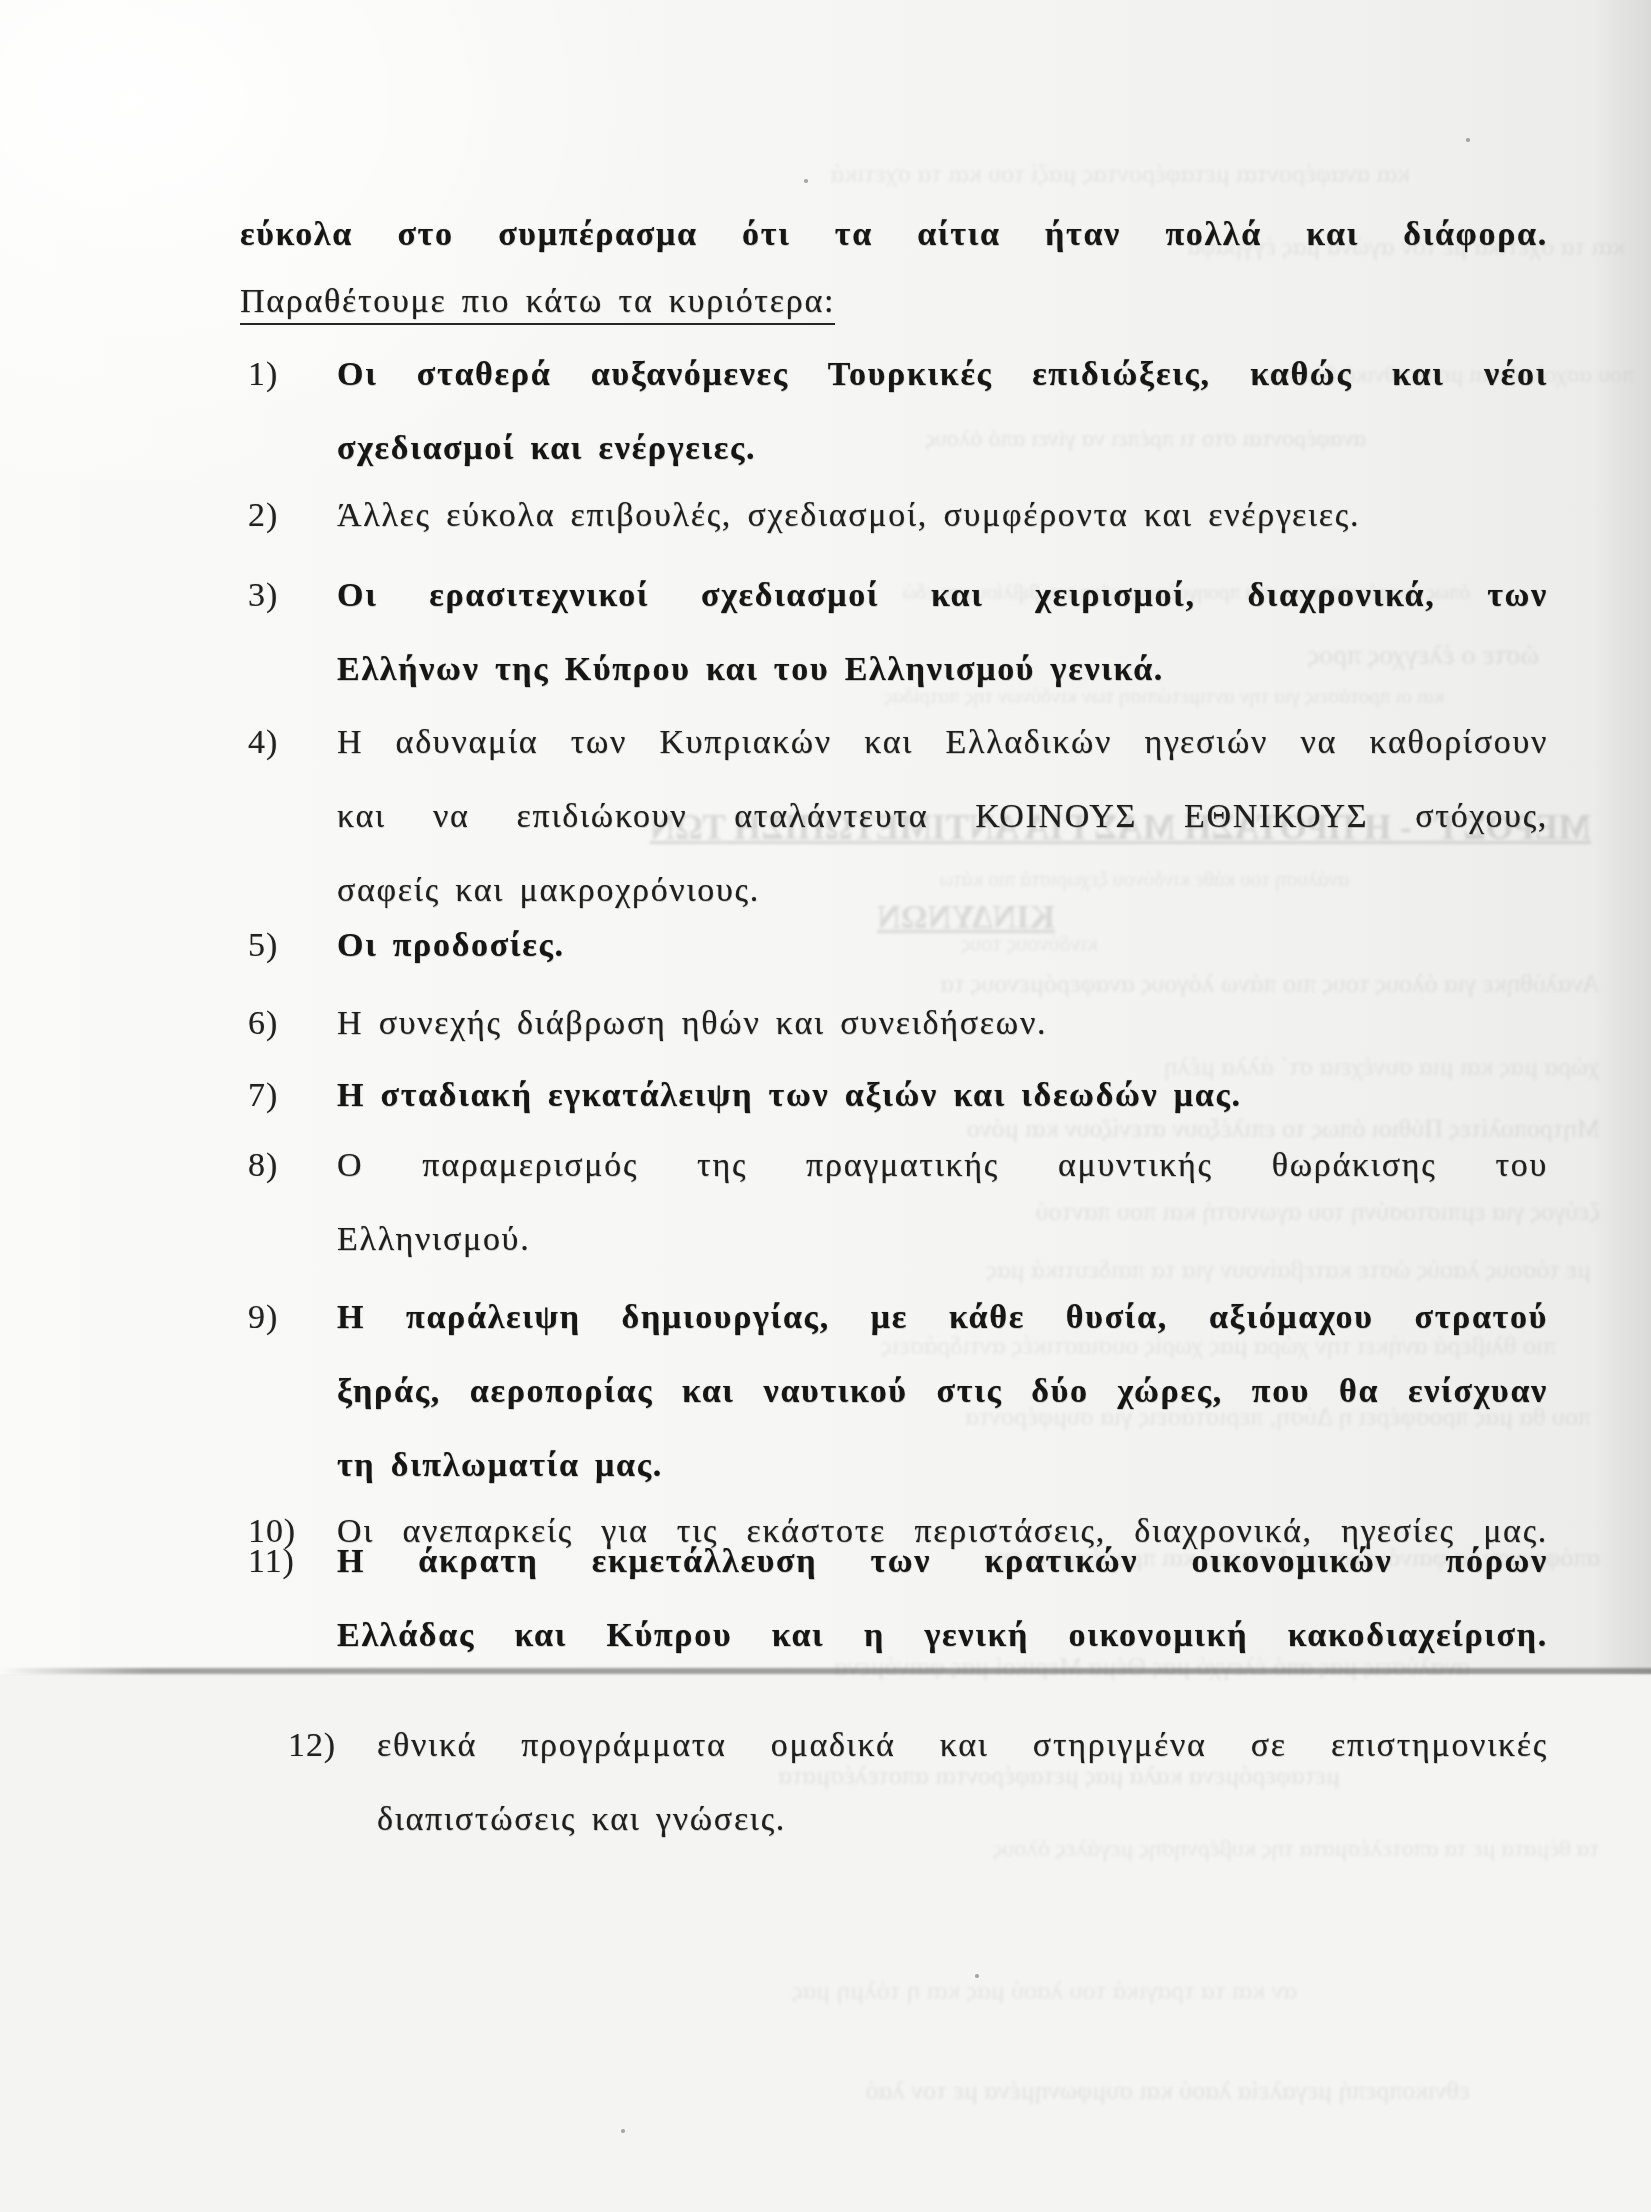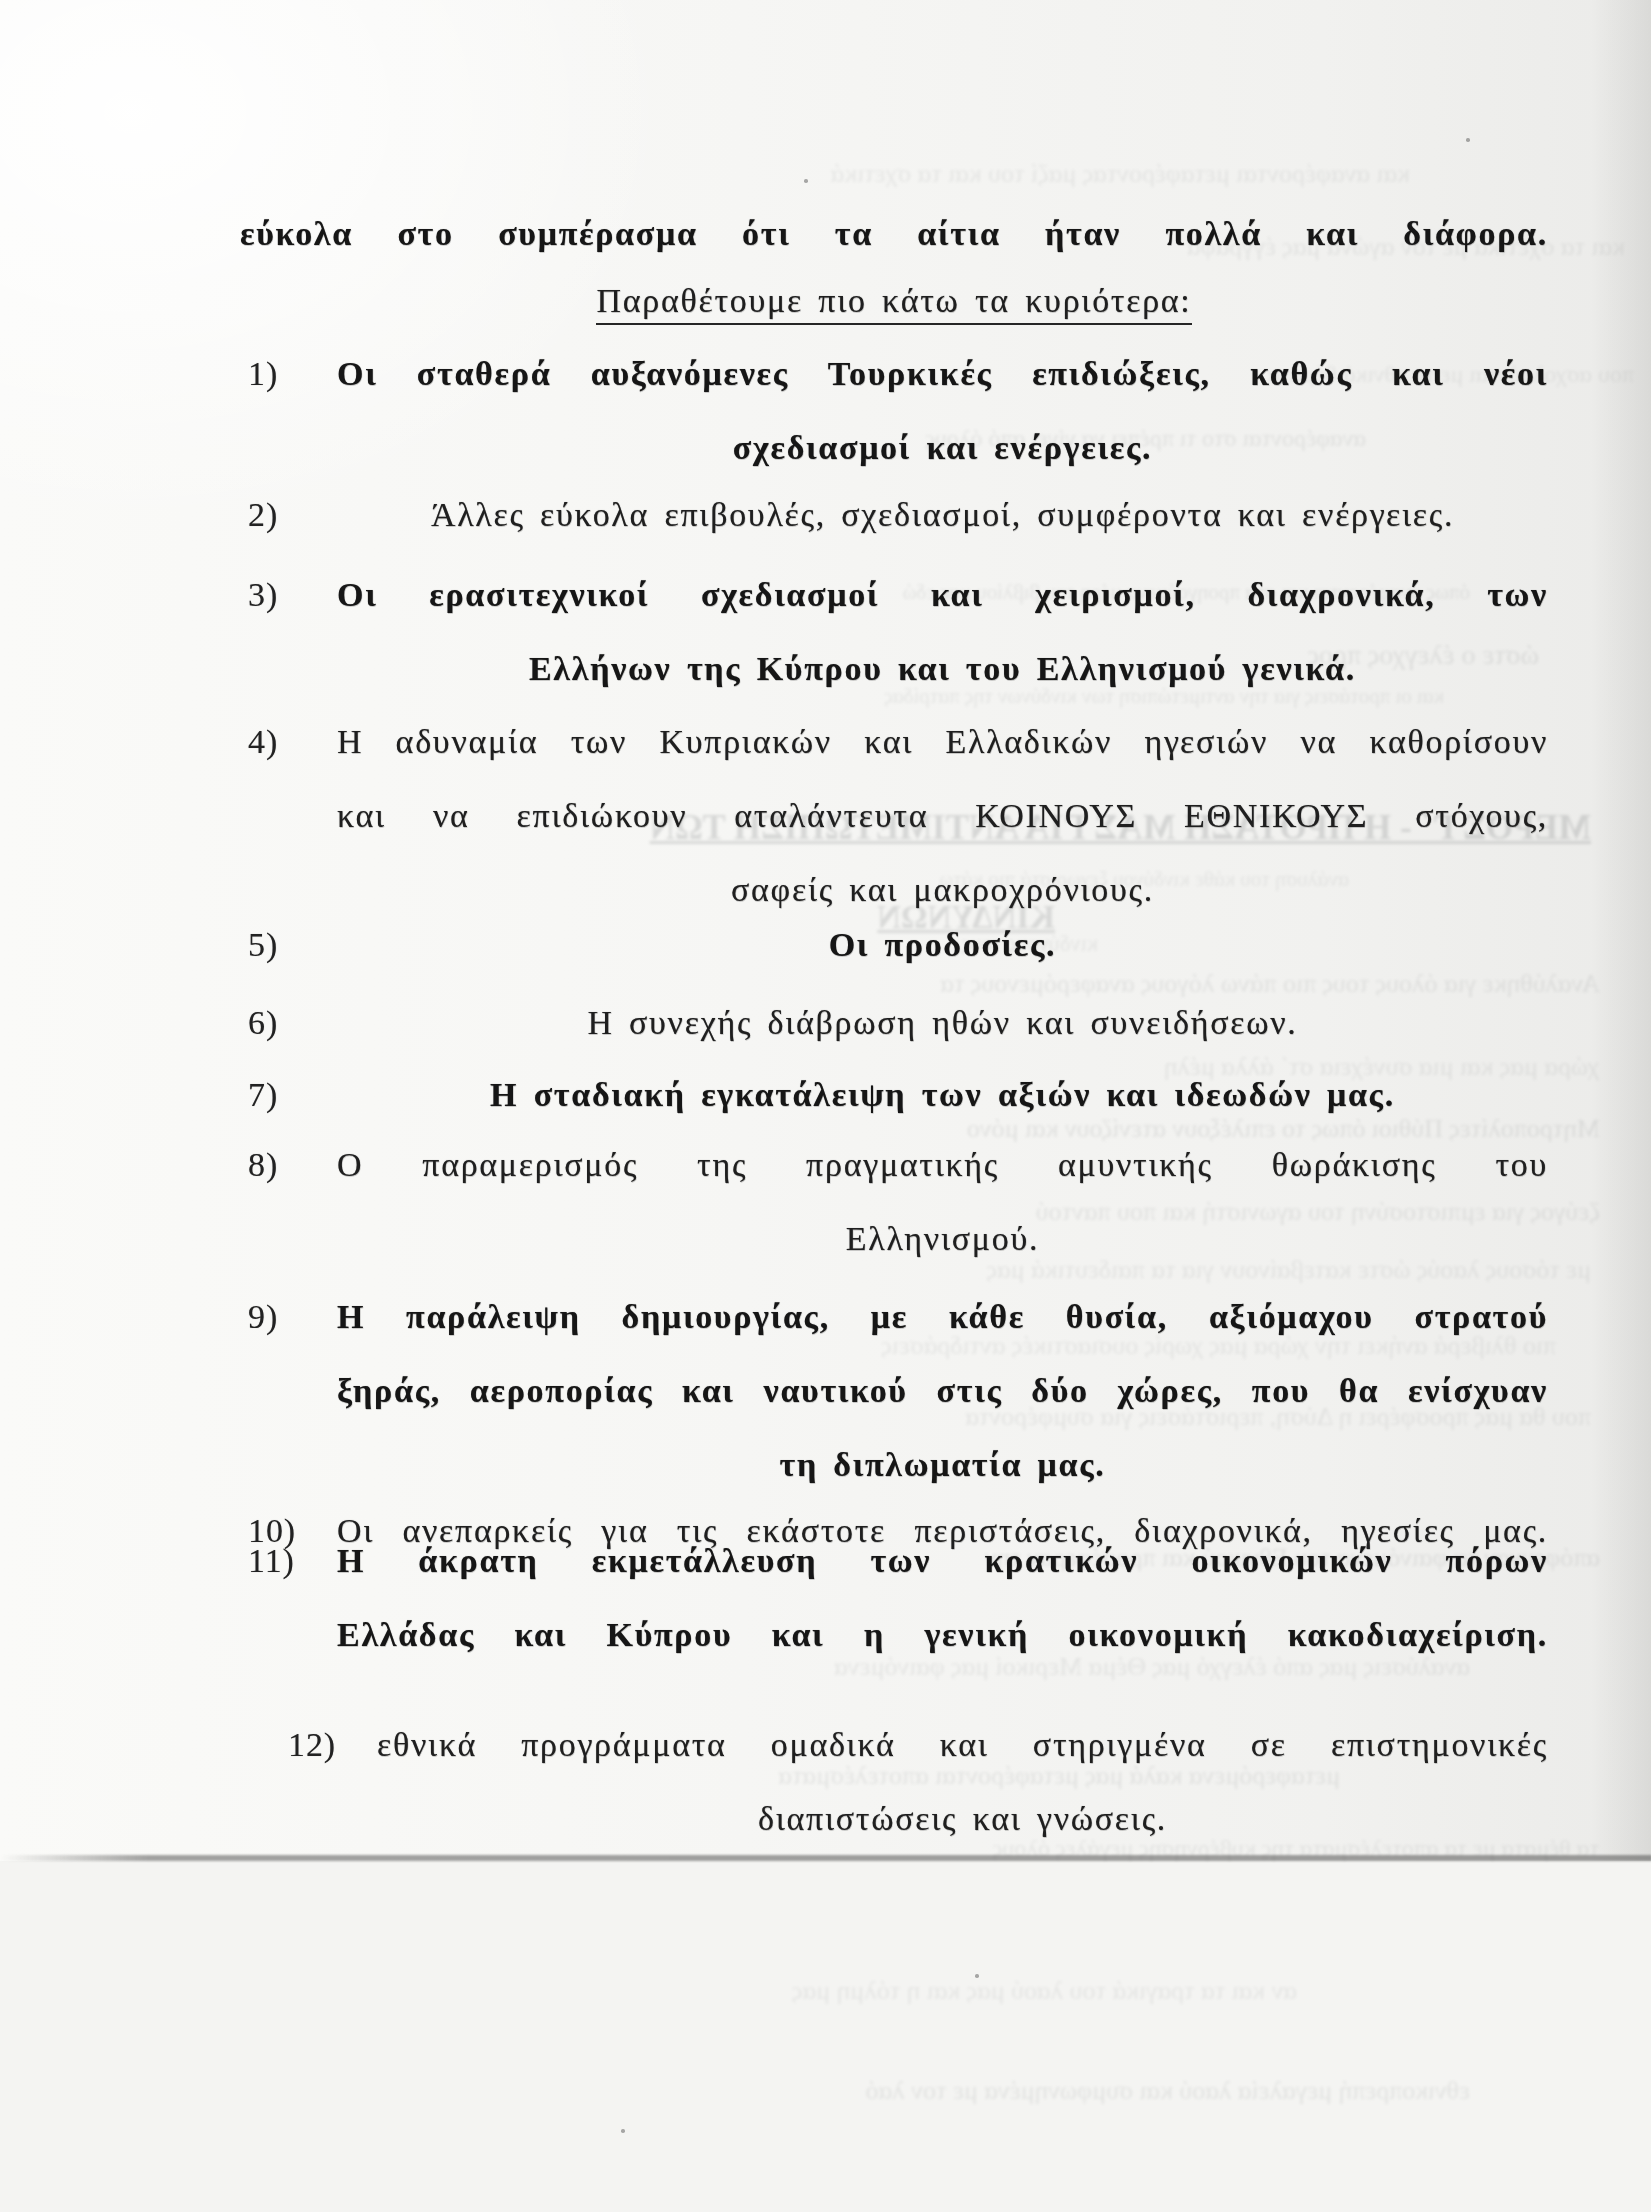--- a/index.html
+++ b/index.html
@@ -2,35 +2,34 @@
 <html style="font-size:14px"><head>
 <meta charset="utf-8">
 <style>
   html,body{margin:0;padding:0;}
   body{
     width:1652px;height:2213px;overflow:hidden;
     font-family:"Liberation Serif","DejaVu Serif",serif;
     background:#f4f4f2;
   }
   .page{
-    position:relative;width:1652px;height:1861px;
+    position:relative;width:1652px;height:1674px;
     background:
       radial-gradient(ellipse 778px 605px at 8% 6%, rgba(255,255,255,0.95), rgba(255,255,255,0) 70%),
       linear-gradient(90deg,#fafaf8 0%,#f6f6f4 45%,#f1f1ef 80%,#ebebe9 100%),
       #f5f5f3;
   }
   
   .layer{position:absolute;inset:0;}
   #intro{position:absolute;left:240px;top:0;width:1308px;height:100%;}
   .ln{
     position:relative;height:74px;line-height:74px;
     font-size:34px;color:#1f1f1f;
     letter-spacing:1.7px;word-spacing:5.2px;white-space:nowrap;
     text-shadow:0 0 0.9px rgba(35,35,35,0.45), 0.5px 0.5px 0 rgba(35,35,35,0.18);
-    text-align:center;
   }
   .ln.b{font-weight:700;color:#161616;}
   .ln.j{white-space:normal;text-align:justify;text-align-last:justify;}
   #intro .ln{position:absolute;left:0;width:100%;}
   .u{border-bottom:2.6px solid #262626;padding-bottom:4.3px;}
   .item{position:absolute;left:248px;right:104px;}
   .num{
     position:absolute;left:0;top:0;height:74px;line-height:74px;
     font-size:34px;color:#222;letter-spacing:0.9px;
     text-shadow:0 0 0.9px rgba(35,35,35,0.4);

